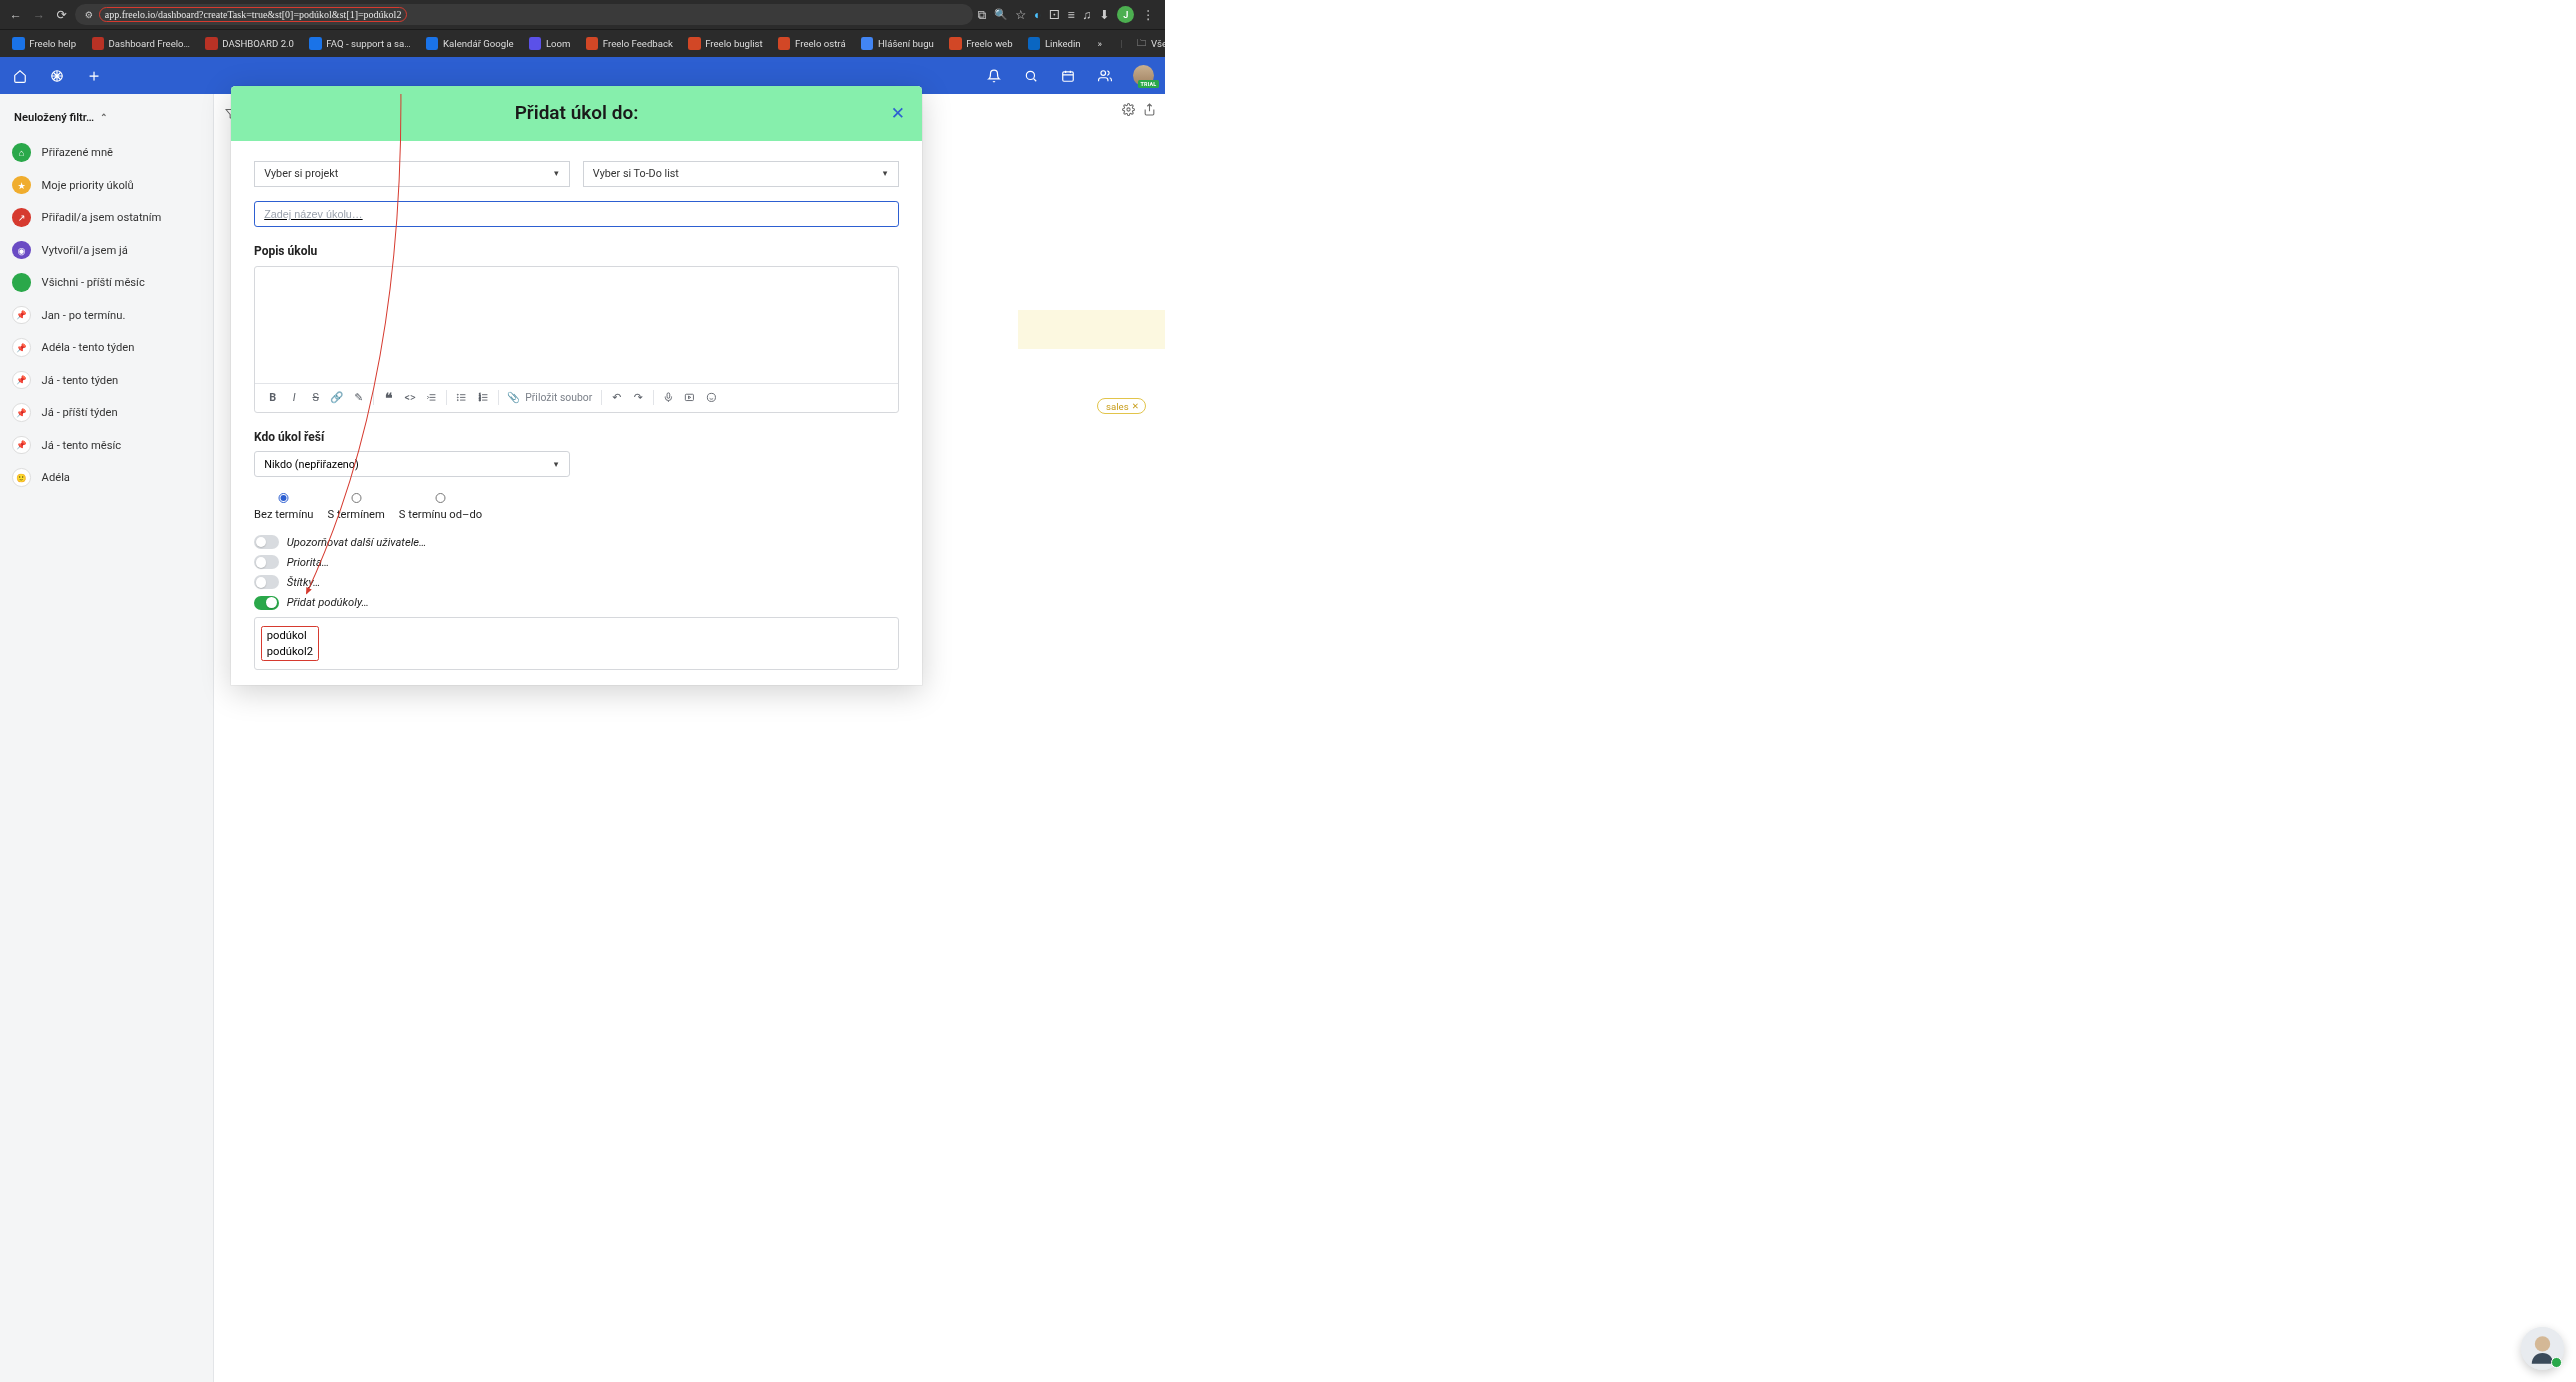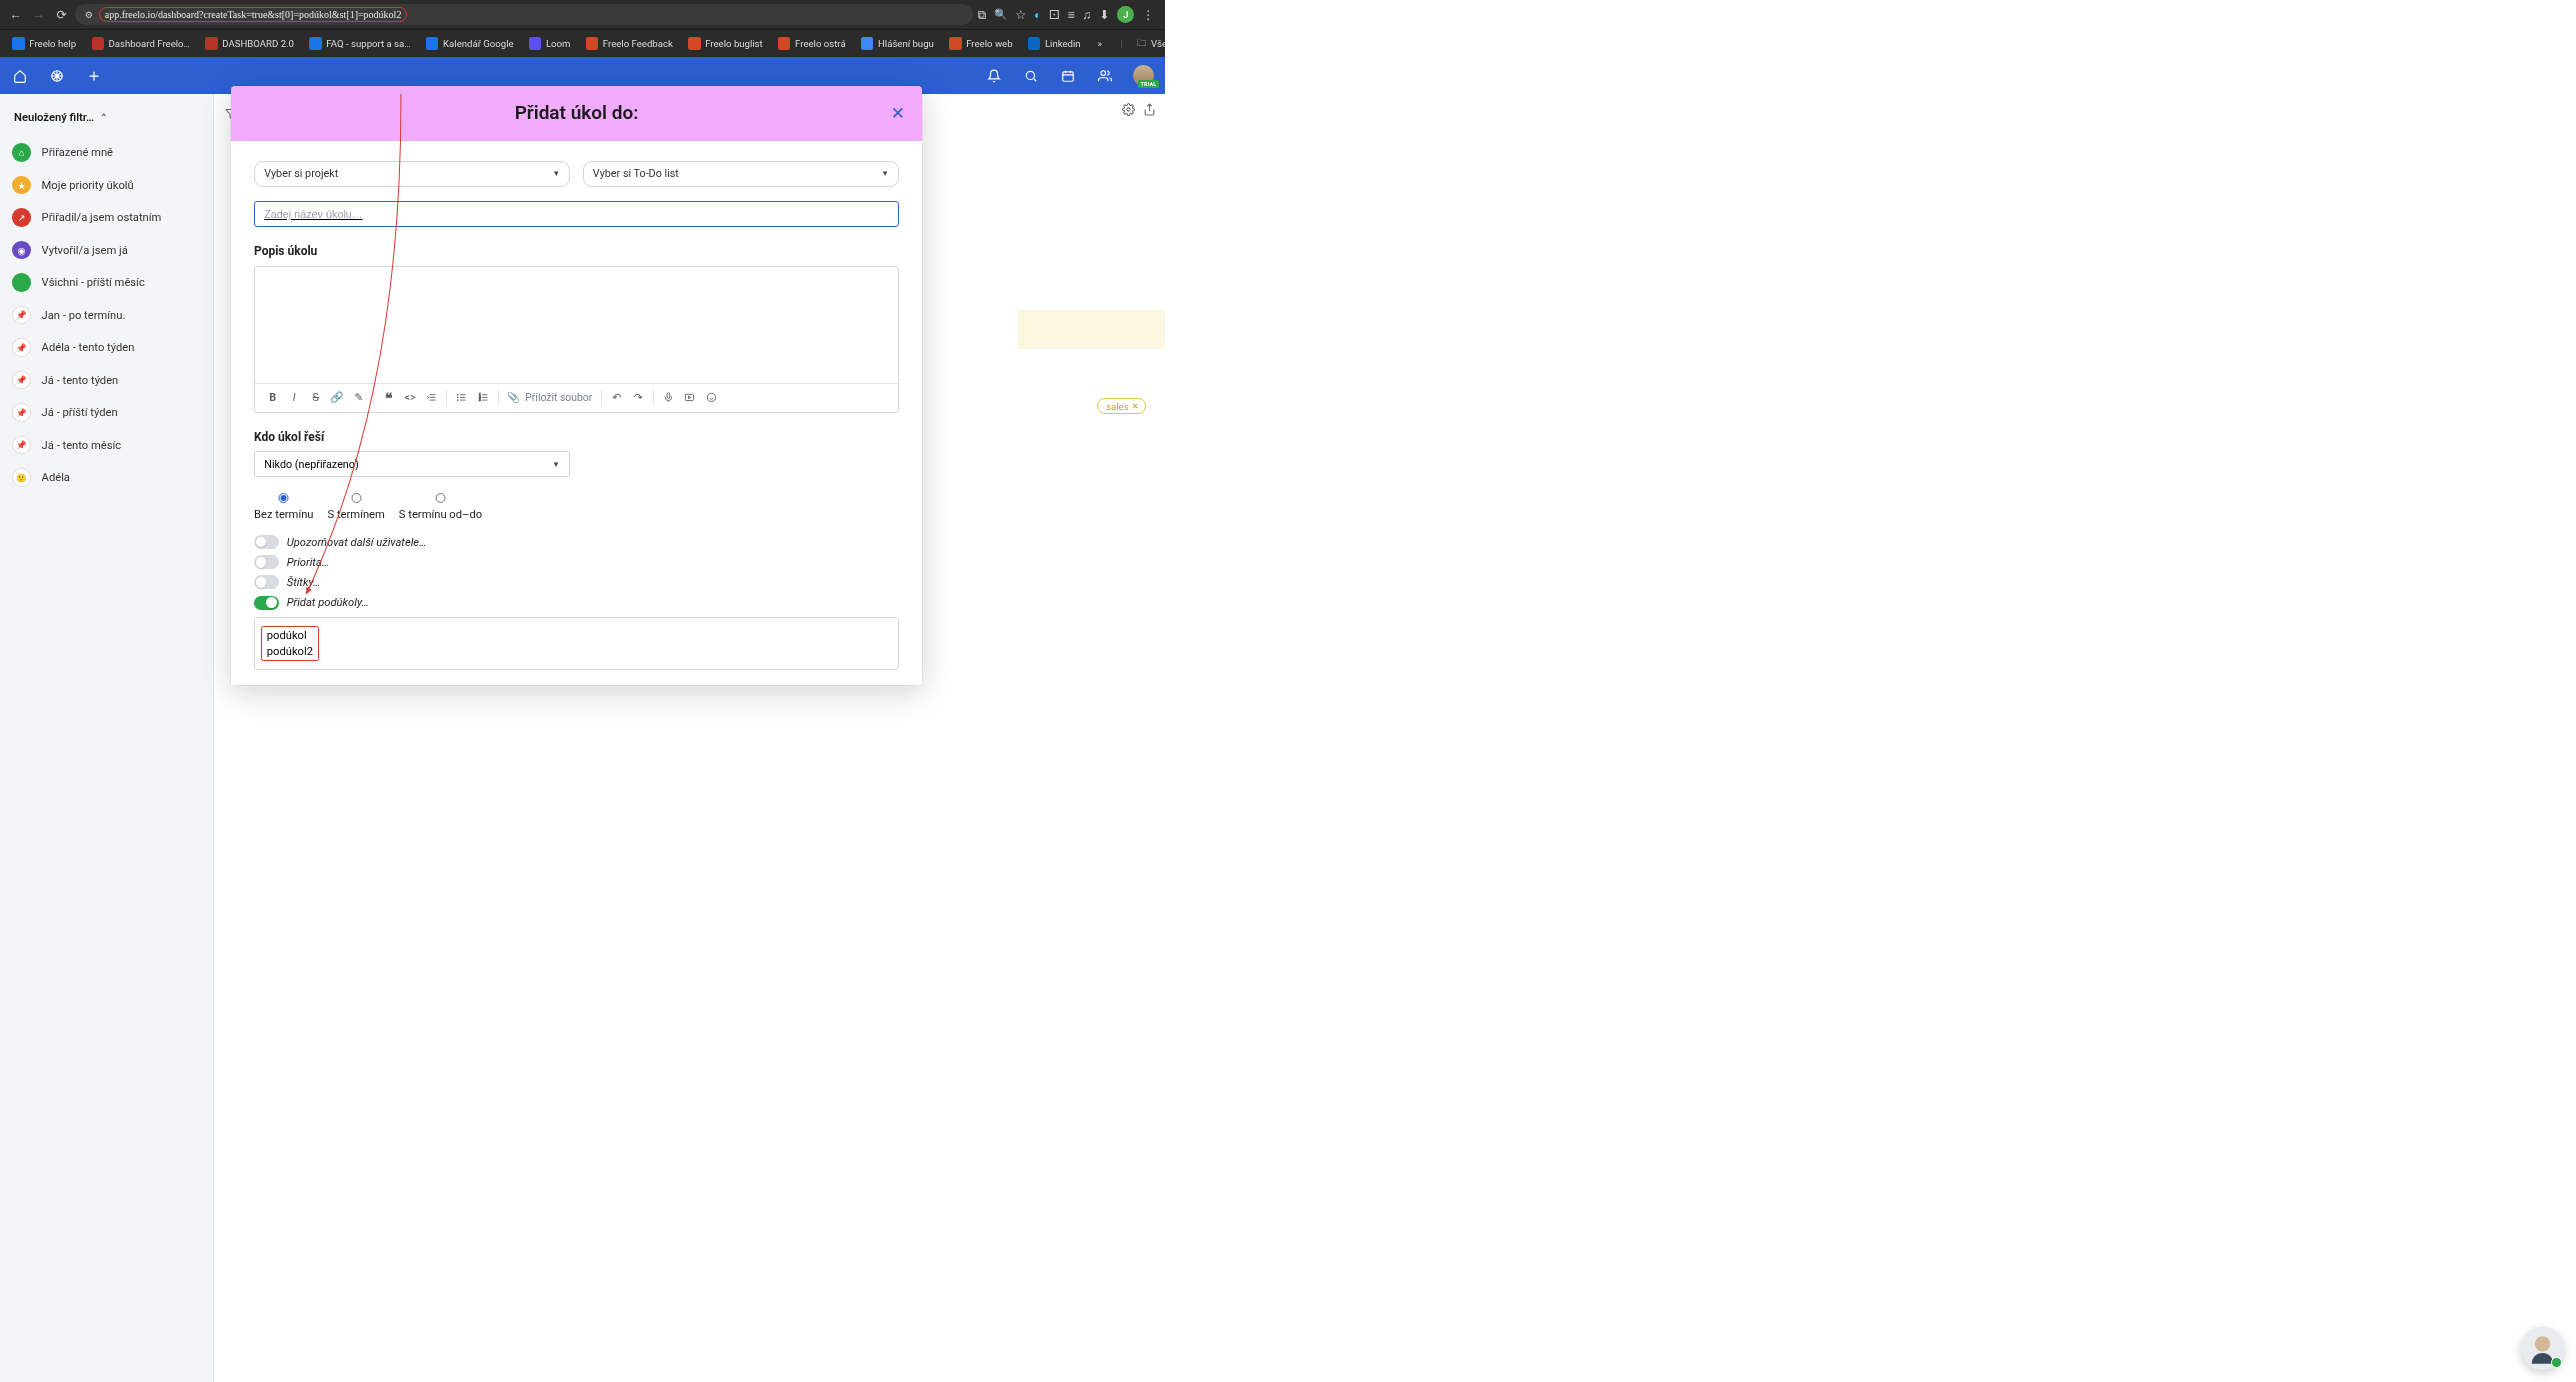--- a/index.html
+++ b/index.html
@@ -32,27 +32,27 @@
   .sidebar-title { display: flex; align-items: center; gap: 6.2px; padding: 6.2px 14px 12.3px; font-size: 11.2px; font-weight: 600; color: #1a1a1a; }
   .sidebar-item { display: flex; align-items: center; gap: 10.8px; padding: 7px 12.3px; font-size: 11.2px; color: #333; cursor: pointer; }
   .si-icon { width: 18.5px; height: 18.5px; border-radius: 50%; display: flex; align-items: center; justify-content: center; font-size: 9.2px; color: #fff; flex-shrink: 0; }
   
   .main { flex: 1; position: relative; background: #fff; }
   .top-right-panel { position: absolute; top: 9.2px; right: 9.2px; display: flex; gap: 7.7px; align-items: center; color: #6b6b6b; }
   .filter-ico { position: absolute; top: 14px; left: 10.8px; color: #6b6b6b; }
   
   
   .modal { position: absolute; left: 17px; top: -8.5px; width: 691px; background: #fff; border-radius: 4.6px 4.6px 0 0; box-shadow: 0 6.2px 31px rgba(0,0,0,0.18), 0 0 0 0.8px rgba(0,0,0,0.05); }
-  .modal-header { background: #f0abfc; padding: 15.4px 18.5px 17px; position: relative; border-radius: 4.6px 4.6px 0 0; }
+  .modal-header { background: #86efac; padding: 15.4px 18.5px 17px; position: relative; border-radius: 4.6px 4.6px 0 0; }
   .modal-title { text-align: center; font-size: 19px; font-weight: 600; color: #1a1a1a; }
   .modal-close { position: absolute; top: 17px; right: 17px; color: #2d5fd1; font-size: 17px; cursor: pointer; font-weight: 300; }
   .modal-body { padding: 20px 23px 15.4px; }
   
   .dropdown-row { display: flex; gap: 12.3px; margin-bottom: 14px; }
-  .dropdown { flex: 1; height: 26px; border: 0.8px solid #d0d3d8; border-radius: 9px; background: #fff; display: flex; align-items: center; justify-content: space-between; padding: 0 9.2px; font-size: 10.8px; color: #333; cursor: pointer; text-align: right; }
+  .dropdown { flex: 1; height: 26px; border: 0.8px solid #d0d3d8; border-radius: 0; background: #fff; display: flex; align-items: center; justify-content: space-between; padding: 0 9.2px; font-size: 10.8px; color: #333; cursor: pointer; text-align: right; }
   .caret { font-size: 7.7px; color: #444; }
   
   .task-name-input { width: 100%; height: 26px; border: 1.5px solid #2d5fd1; border-radius: 3.1px; padding: 0 9.2px; font-size: 10.8px; outline: none; text-decoration: underline; }
   .task-name-input::placeholder { color: #9aa1ac; }
   
   .section-label { font-size: 12px; color: #222; margin: 17px 0 7.7px; font-weight: bold; }
   
   .editor { border: 0.8px solid #d6d8dc; border-radius: 3.1px; }
   .editor-body { height: 116px; }
   .editor-toolbar { border-top: 0.8px solid #e2e4e8; height: 29px; display: flex; align-items: center; padding: 0 7.7px; gap: 1.5px; }

